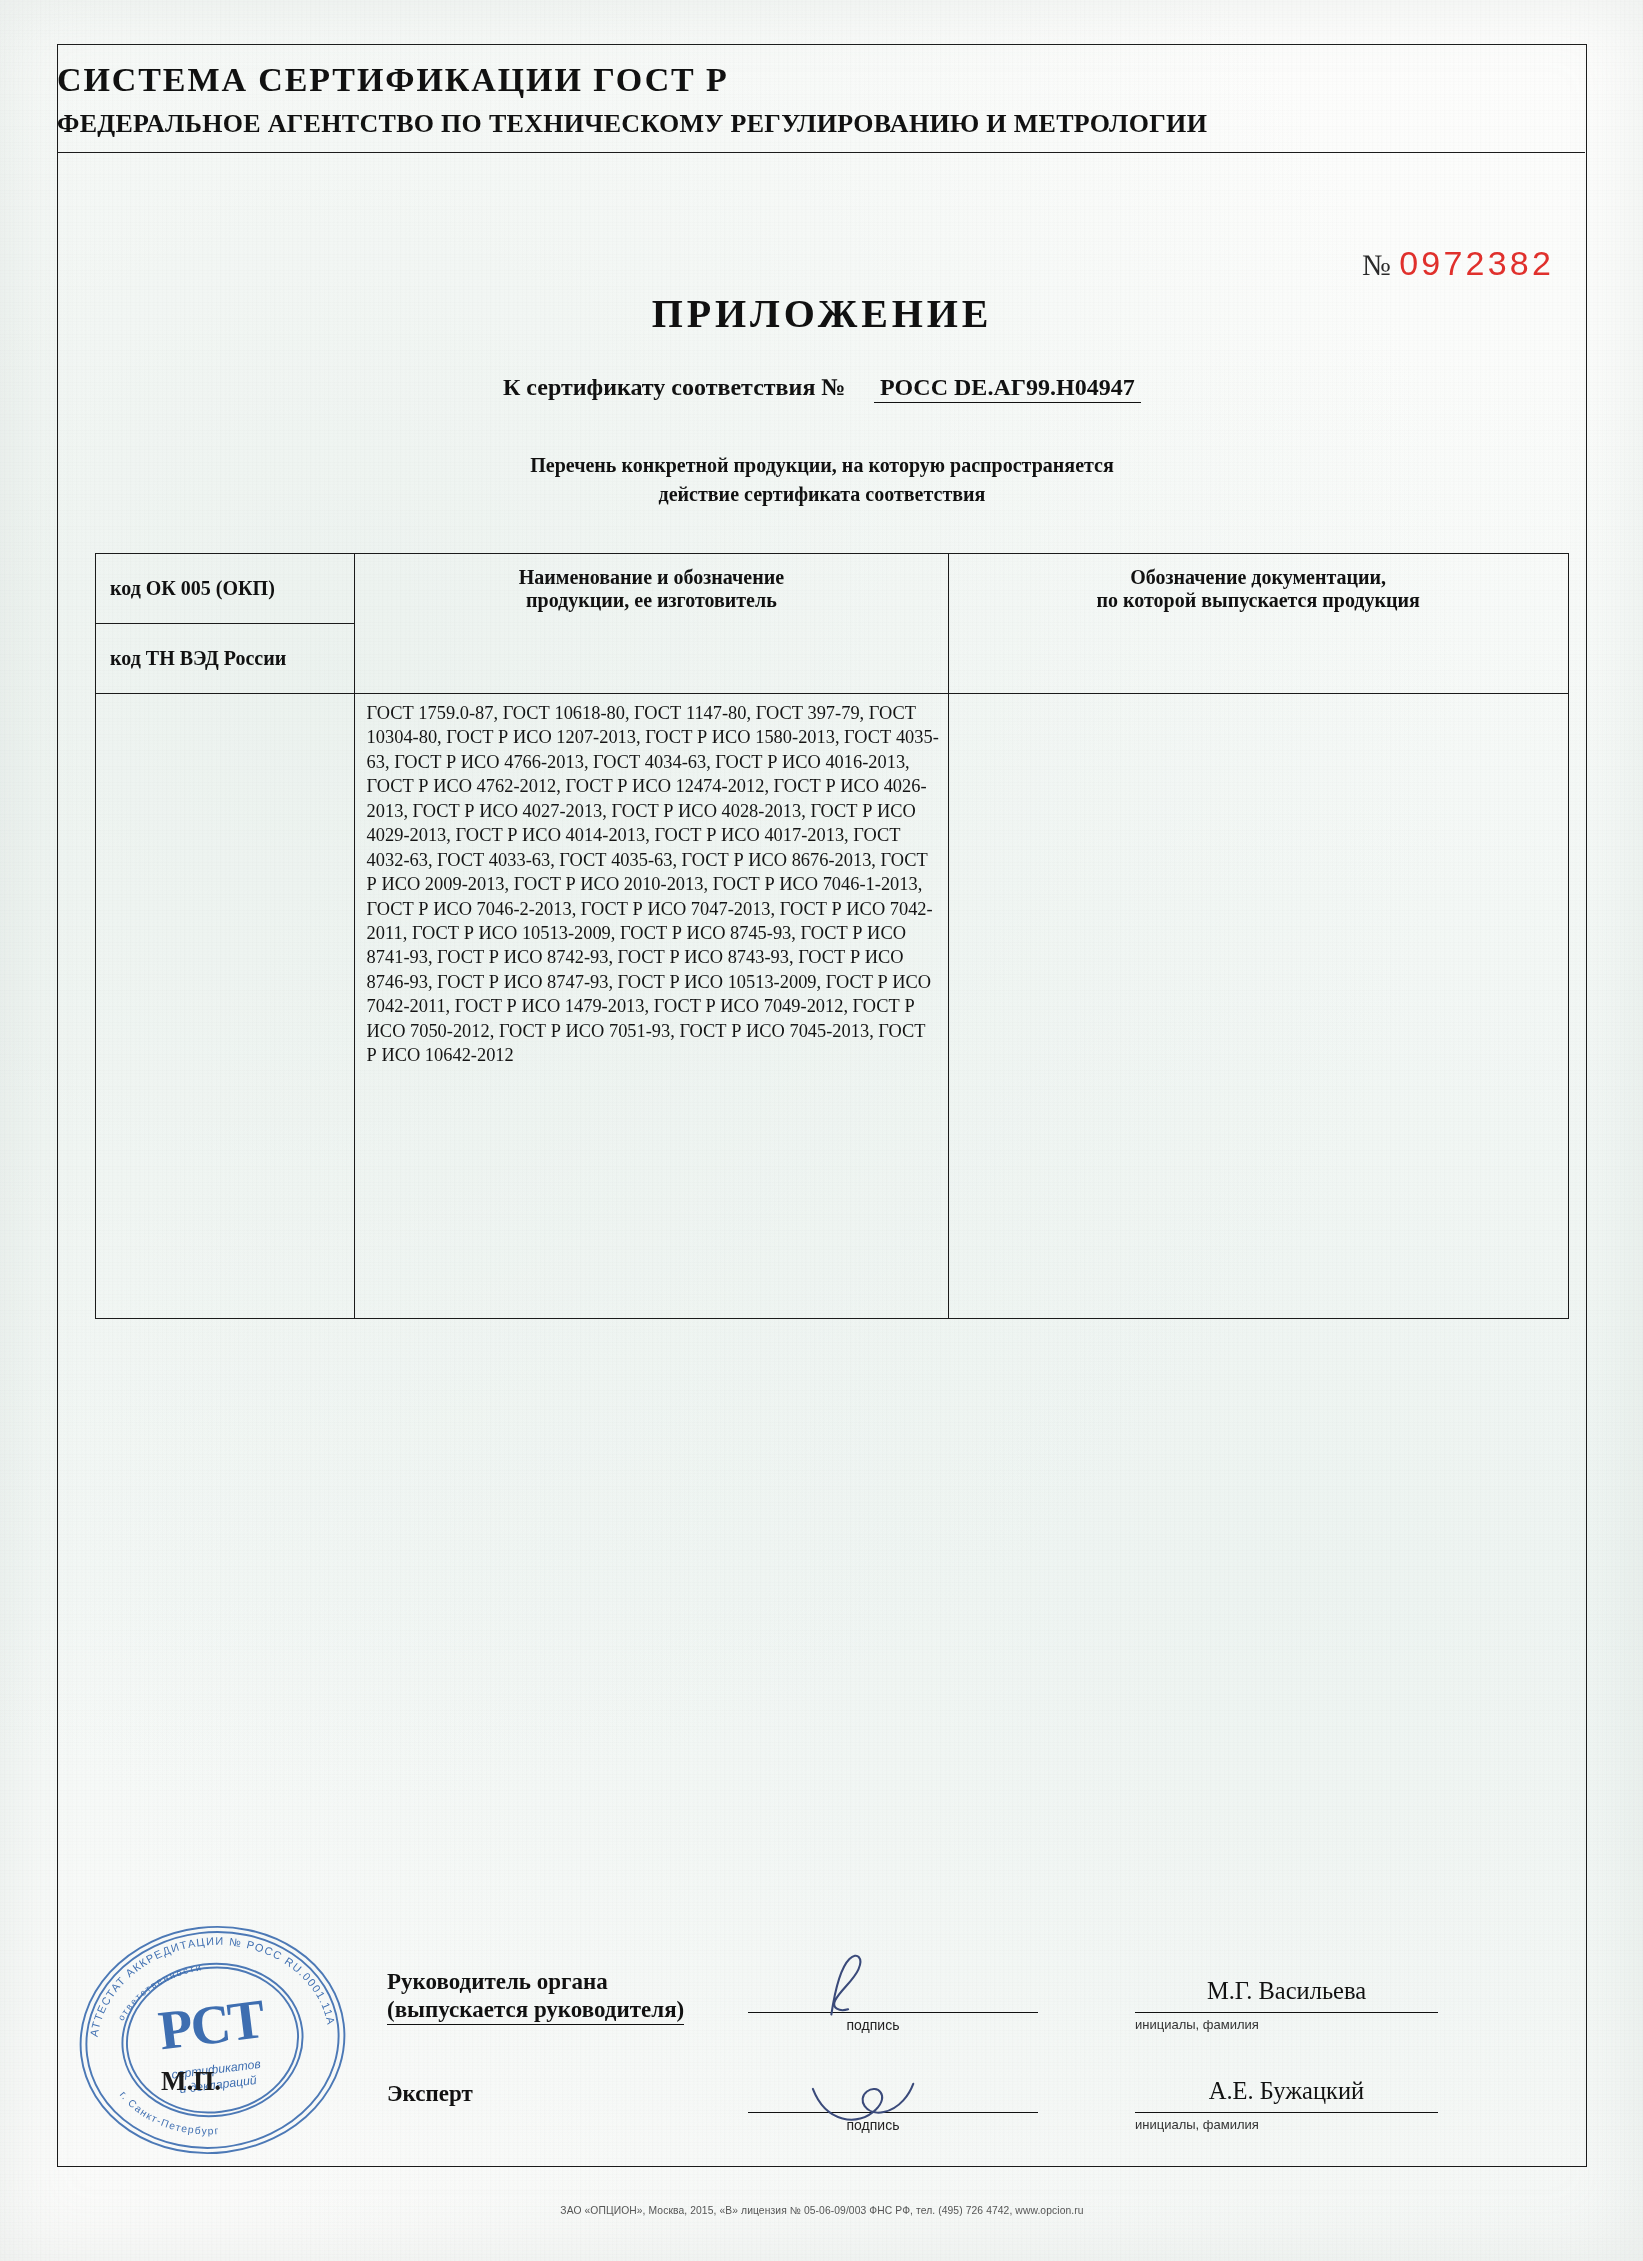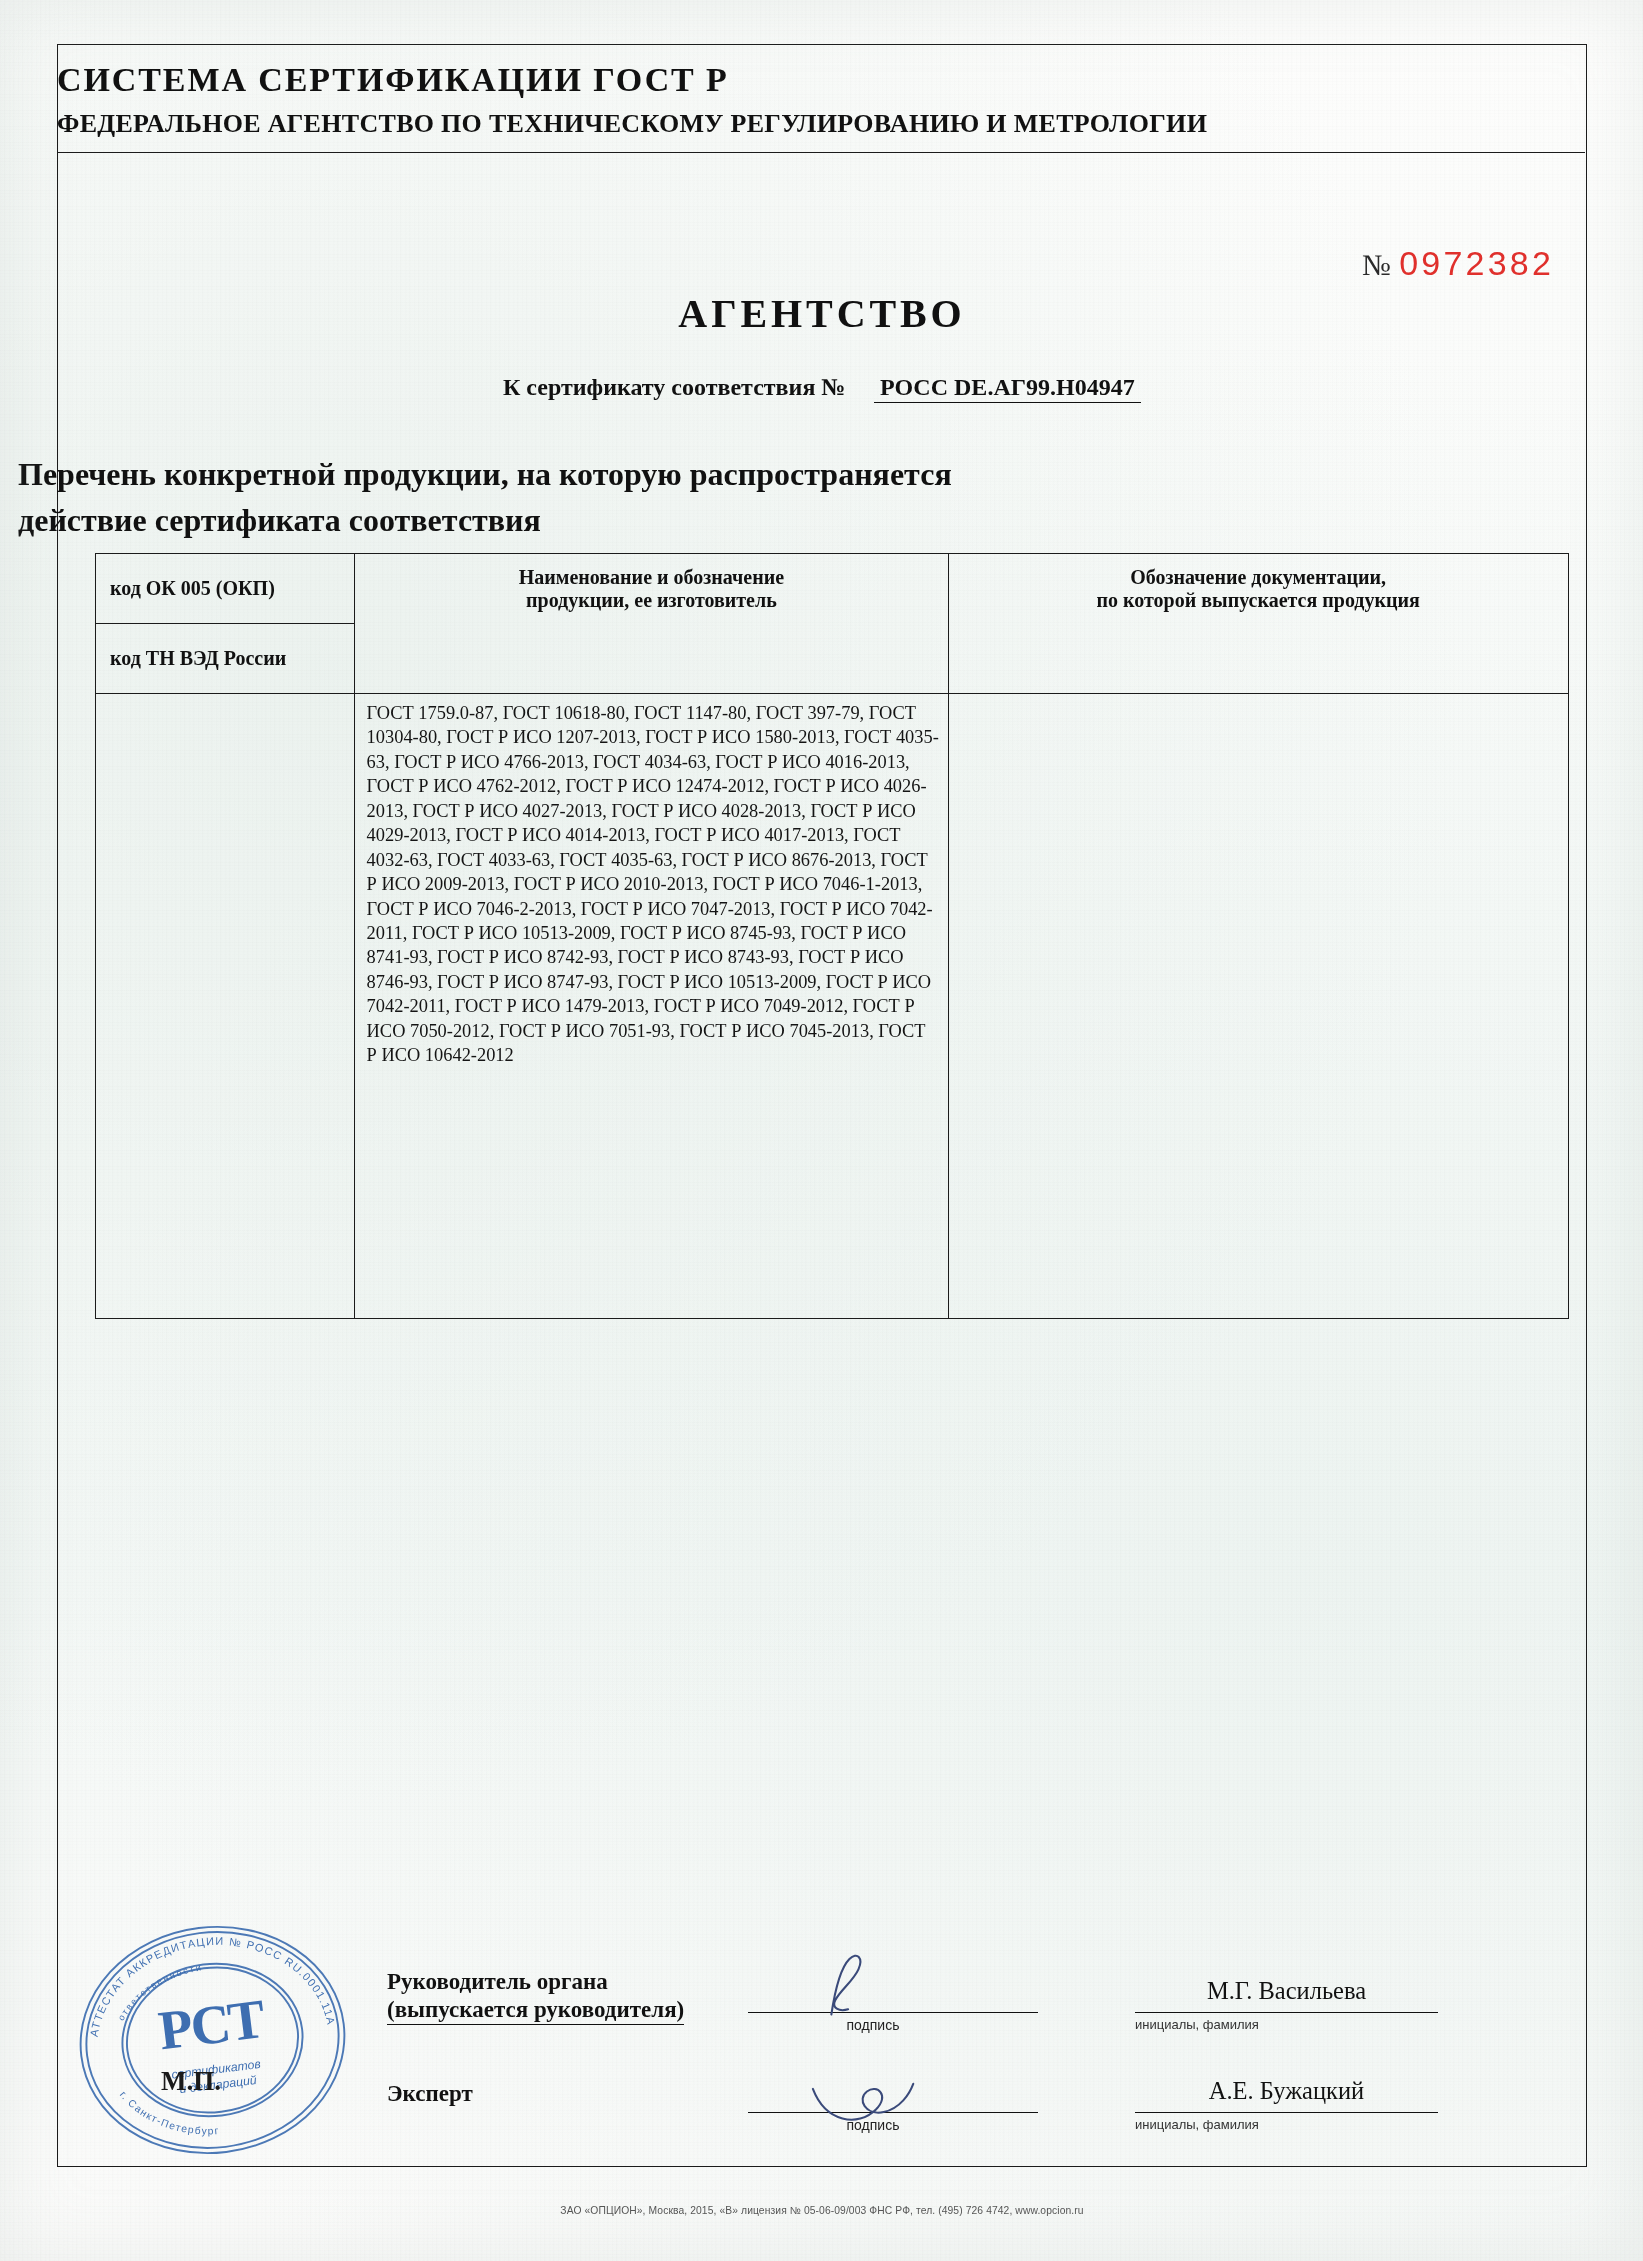--- a/index.html
+++ b/index.html
@@ -116,26 +116,25 @@
     padding: 0 6.4px 1.3px 6.4px;
     margin-left: 22px;
     font-weight: bold;
   }
 
   .purpose {
     position: absolute;
     left: 0;
     right: 0;
     top: 451px;
-    text-align: left;
-    font-size: 32px;
+    text-align: center;
+    font-size: 20px;
     font-weight: bold;
     color: #111;
     line-height: 1.45;
-    padding-left: 18px;
   }
 
   
   .tbl {
     position: absolute;
     left: 95px;
     top: 553px;
     width: 1444px;
     border-collapse: collapse;
     table-layout: fixed;
@@ -289,21 +288,21 @@
   <div class="header">
     <div class="line1">СИСТЕМА СЕРТИФИКАЦИИ ГОСТ Р</div>
     <div class="line2">ФЕДЕРАЛЬНОЕ АГЕНТСТВО ПО ТЕХНИЧЕСКОМУ РЕГУЛИРОВАНИЮ И МЕТРОЛОГИИ</div>
   </div>
 
   <div class="doc-number">
     <span>№</span>
     <span class="num">0972382</span>
   </div>
 
-  <div class="title-main">АГЕНТСТВО</div>
+  <div class="title-main">ПРИЛОЖЕНИЕ</div>
 
   <div class="subtitle">
     <span>К сертификату соответствия №</span>
     <span class="cert-no">РОСС DE.АГ99.Н04947</span>
   </div>
 
   <div class="purpose">
     <div>Перечень конкретной продукции,  на которую распространяется</div>
     <div>действие сертификата соответствия</div>
   </div>

